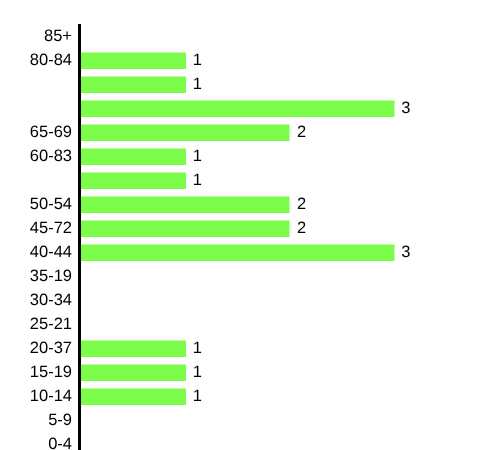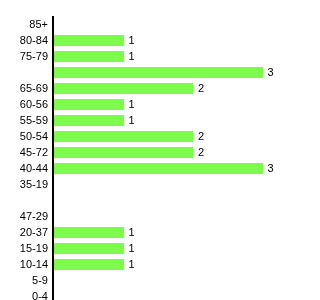--- a/index.html
+++ b/index.html
@@ -92,48 +92,46 @@
         <div class="bar-wrap"></div>
       </div>
       <div class="row">
         <div class="cat-label">80-84</div>
         <div class="bar-wrap">
           <div class="bar" style="width: 69.5px; background: rgb(124, 252, 75);"></div>
           <div class="val-label" style="left: 74.5px;">1</div>
         </div>
       </div>
       <div class="row">
-        <div class="cat-label">75-79</div>
         <div class="bar-wrap">
           <div class="bar" style="width: 69.5px; background: rgb(124, 252, 75);"></div>
           <div class="val-label" style="left: 74.5px;">1</div>
         </div>
       </div>
       <div class="row">
         <div class="bar-wrap">
           <div class="bar" style="width: 208.5px; background: rgb(124, 252, 75);"></div>
           <div class="val-label" style="left: 213.5px;">3</div>
         </div>
       </div>
       <div class="row">
         <div class="cat-label">65-69</div>
         <div class="bar-wrap">
           <div class="bar" style="width: 139px; background: rgb(124, 252, 75);"></div>
           <div class="val-label" style="left: 144px;">2</div>
         </div>
       </div>
       <div class="row">
-        <div class="cat-label">60-56</div>
+        <div class="cat-label">60-83</div>
         <div class="bar-wrap">
           <div class="bar" style="width: 69.5px; background: rgb(124, 252, 75);"></div>
           <div class="val-label" style="left: 74.5px;">1</div>
         </div>
       </div>
       <div class="row">
-        <div class="cat-label">55-59</div>
         <div class="bar-wrap">
           <div class="bar" style="width: 69.5px; background: rgb(124, 252, 75);"></div>
           <div class="val-label" style="left: 74.5px;">1</div>
         </div>
       </div>
       <div class="row">
         <div class="cat-label">50-54</div>
         <div class="bar-wrap">
           <div class="bar" style="width: 139px; background: rgb(124, 252, 75);"></div>
           <div class="val-label" style="left: 144px;">2</div>
@@ -151,24 +149,25 @@
         <div class="bar-wrap">
           <div class="bar" style="width: 208.5px; background: rgb(124, 252, 75);"></div>
           <div class="val-label" style="left: 213.5px;">3</div>
         </div>
       </div>
       <div class="row">
         <div class="cat-label">35-19</div>
         <div class="bar-wrap"></div>
       </div>
       <div class="row">
+        <div class="cat-label">30-34</div>
         <div class="bar-wrap"></div>
       </div>
       <div class="row">
-        <div class="cat-label">47-29</div>
+        <div class="cat-label">25-21</div>
         <div class="bar-wrap"></div>
       </div>
       <div class="row">
         <div class="cat-label">20-37</div>
         <div class="bar-wrap">
           <div class="bar" style="width: 69.5px; background: rgb(124, 252, 75);"></div>
           <div class="val-label" style="left: 74.5px;">1</div>
         </div>
       </div>
       <div class="row">

